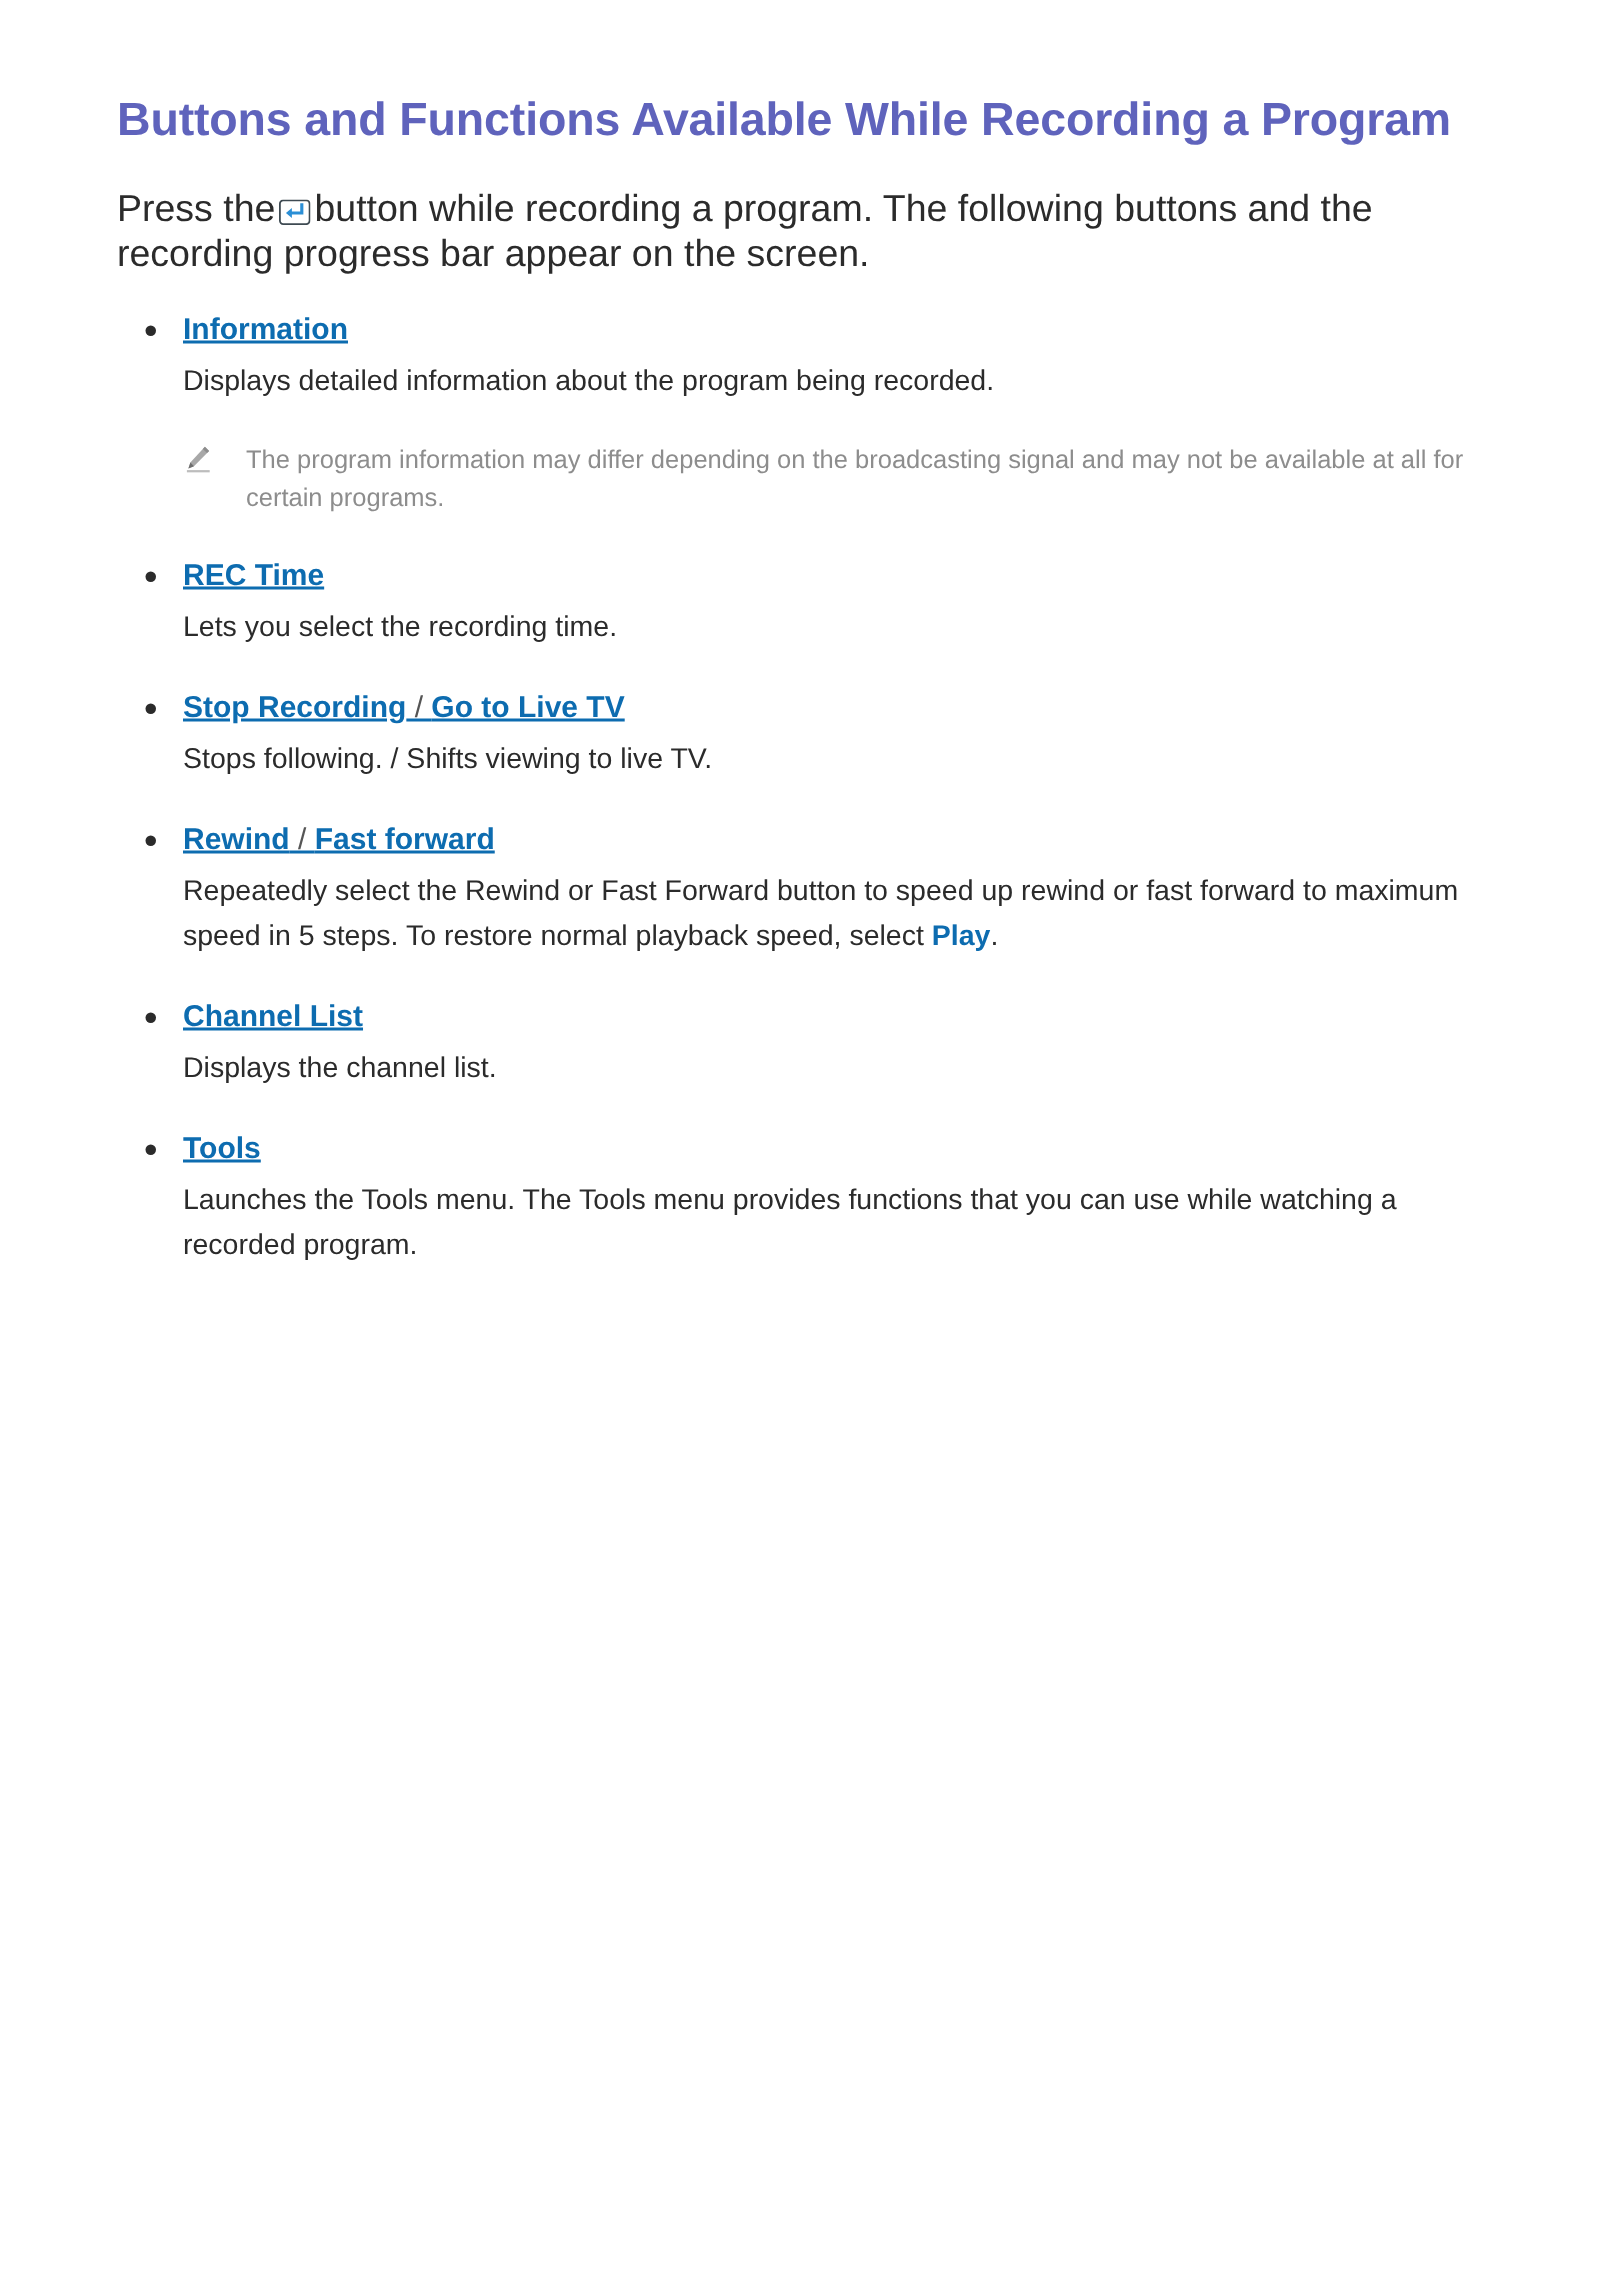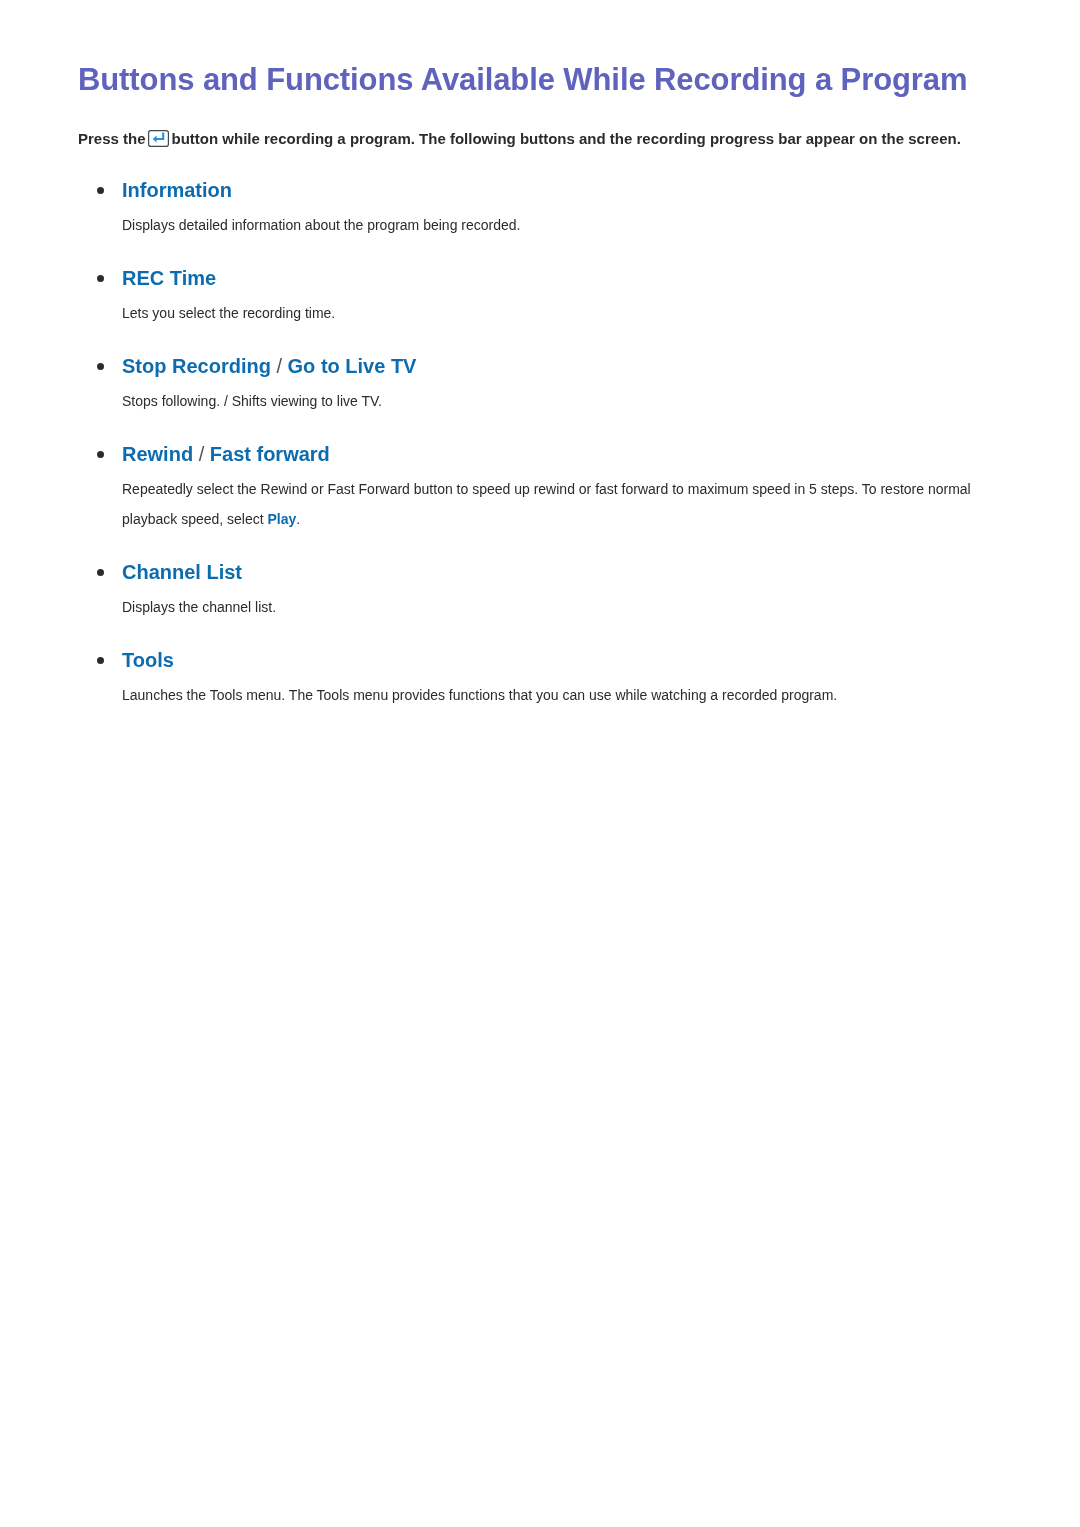--- a/index.html
+++ b/index.html
@@ -35,26 +35,25 @@
     font-weight: bold;
     color: #5f63bc;
     letter-spacing: -0.1px;
     line-height: 1.15;
     margin: 0 0 26px 0;
     white-space: nowrap;
   }
 
   
   .intro {
-    font-size: 15px;
+    font-size: 25px;
     line-height: 30px;
     color: #2b2b2b;
     margin: 0 0 22px 0;
     max-width: 920px;
-    font-weight: bold;
   }
   .enter-icon {
     display: inline-block;
     position: relative;
     width: 21px;
     height: 17px;
     vertical-align: -3px;
     margin: 0 3px 0 2px;
   }
   .enter-icon svg { display: block; }
@@ -72,28 +71,29 @@
     width: 7px;
     height: 7px;
     border-radius: 50%;
     background: #2b2b2b;
   }
   .bullet-label {
     font-size: 20px;
     font-weight: bold;
     color: #0d6cb0;
     line-height: 28px;
+    text-decoration: underline;
   }
   .sep {
     color: #555;
     font-weight: normal;
   }
 
   .desc {
-    font-size: 14px;
+    font-size: 19px;
     line-height: 30px;
     color: #2b2b2b;
     margin: 0 0 24px 0;
     padding-left: 44px;
     max-width: 876px;
   }
   .desc .kw {
     color: #0d6cb0;
     font-weight: bold;
   }
@@ -136,20 +136,31 @@
           <path d="M8.6 5.6 L4.6 9.0 L8.6 12.4 Z" fill="#2b8fd6"></path>
         </svg></span><span>button while recording a program. The following buttons and the recording progress bar appear on the screen.</span>
     </p>
 
     <div class="bullet-row">
       <span class="bullet-dot"></span>
       <span class="bullet-label"><span>Information</span></span>
     </div>
     <p class="desc">Displays detailed information about the program being recorded.</p>
 
+    <div class="note">
+      <span class="note-icon">
+          <svg width="20" height="20" viewBox="0 0 20 20">
+        <path d="M14.6 1.9 L17.4 4.6 L7.3 14.8 L3.6 16.3 L4.9 12.4 Z" fill="#a8a8a8"></path>
+        <path d="M14.6 1.9 L17.4 4.6 L16.0 6.0 L13.2 3.3 Z" fill="#8d8d8d"></path>
+        <path d="M4.9 12.4 L7.3 14.8 L3.6 16.3 Z" fill="#6f6f6f"></path>
+        <rect x="2.6" y="17.4" width="15.2" height="1.5" fill="#bdbdbd"></rect>
+      </svg>
+        </span>
+      <span>The program information may differ depending on the broadcasting signal and may not be available at all for certain programs.</span>
+    </div>
 
     <div class="bullet-row">
       <span class="bullet-dot"></span>
       <span class="bullet-label"><span>REC Time</span></span>
     </div>
     <p class="desc">Lets you select the recording time.</p>
 
     <div class="bullet-row">
       <span class="bullet-dot"></span>
       <span class="bullet-label"><span>Stop Recording</span><span class="sep"> / </span><span>Go to Live TV</span></span>

